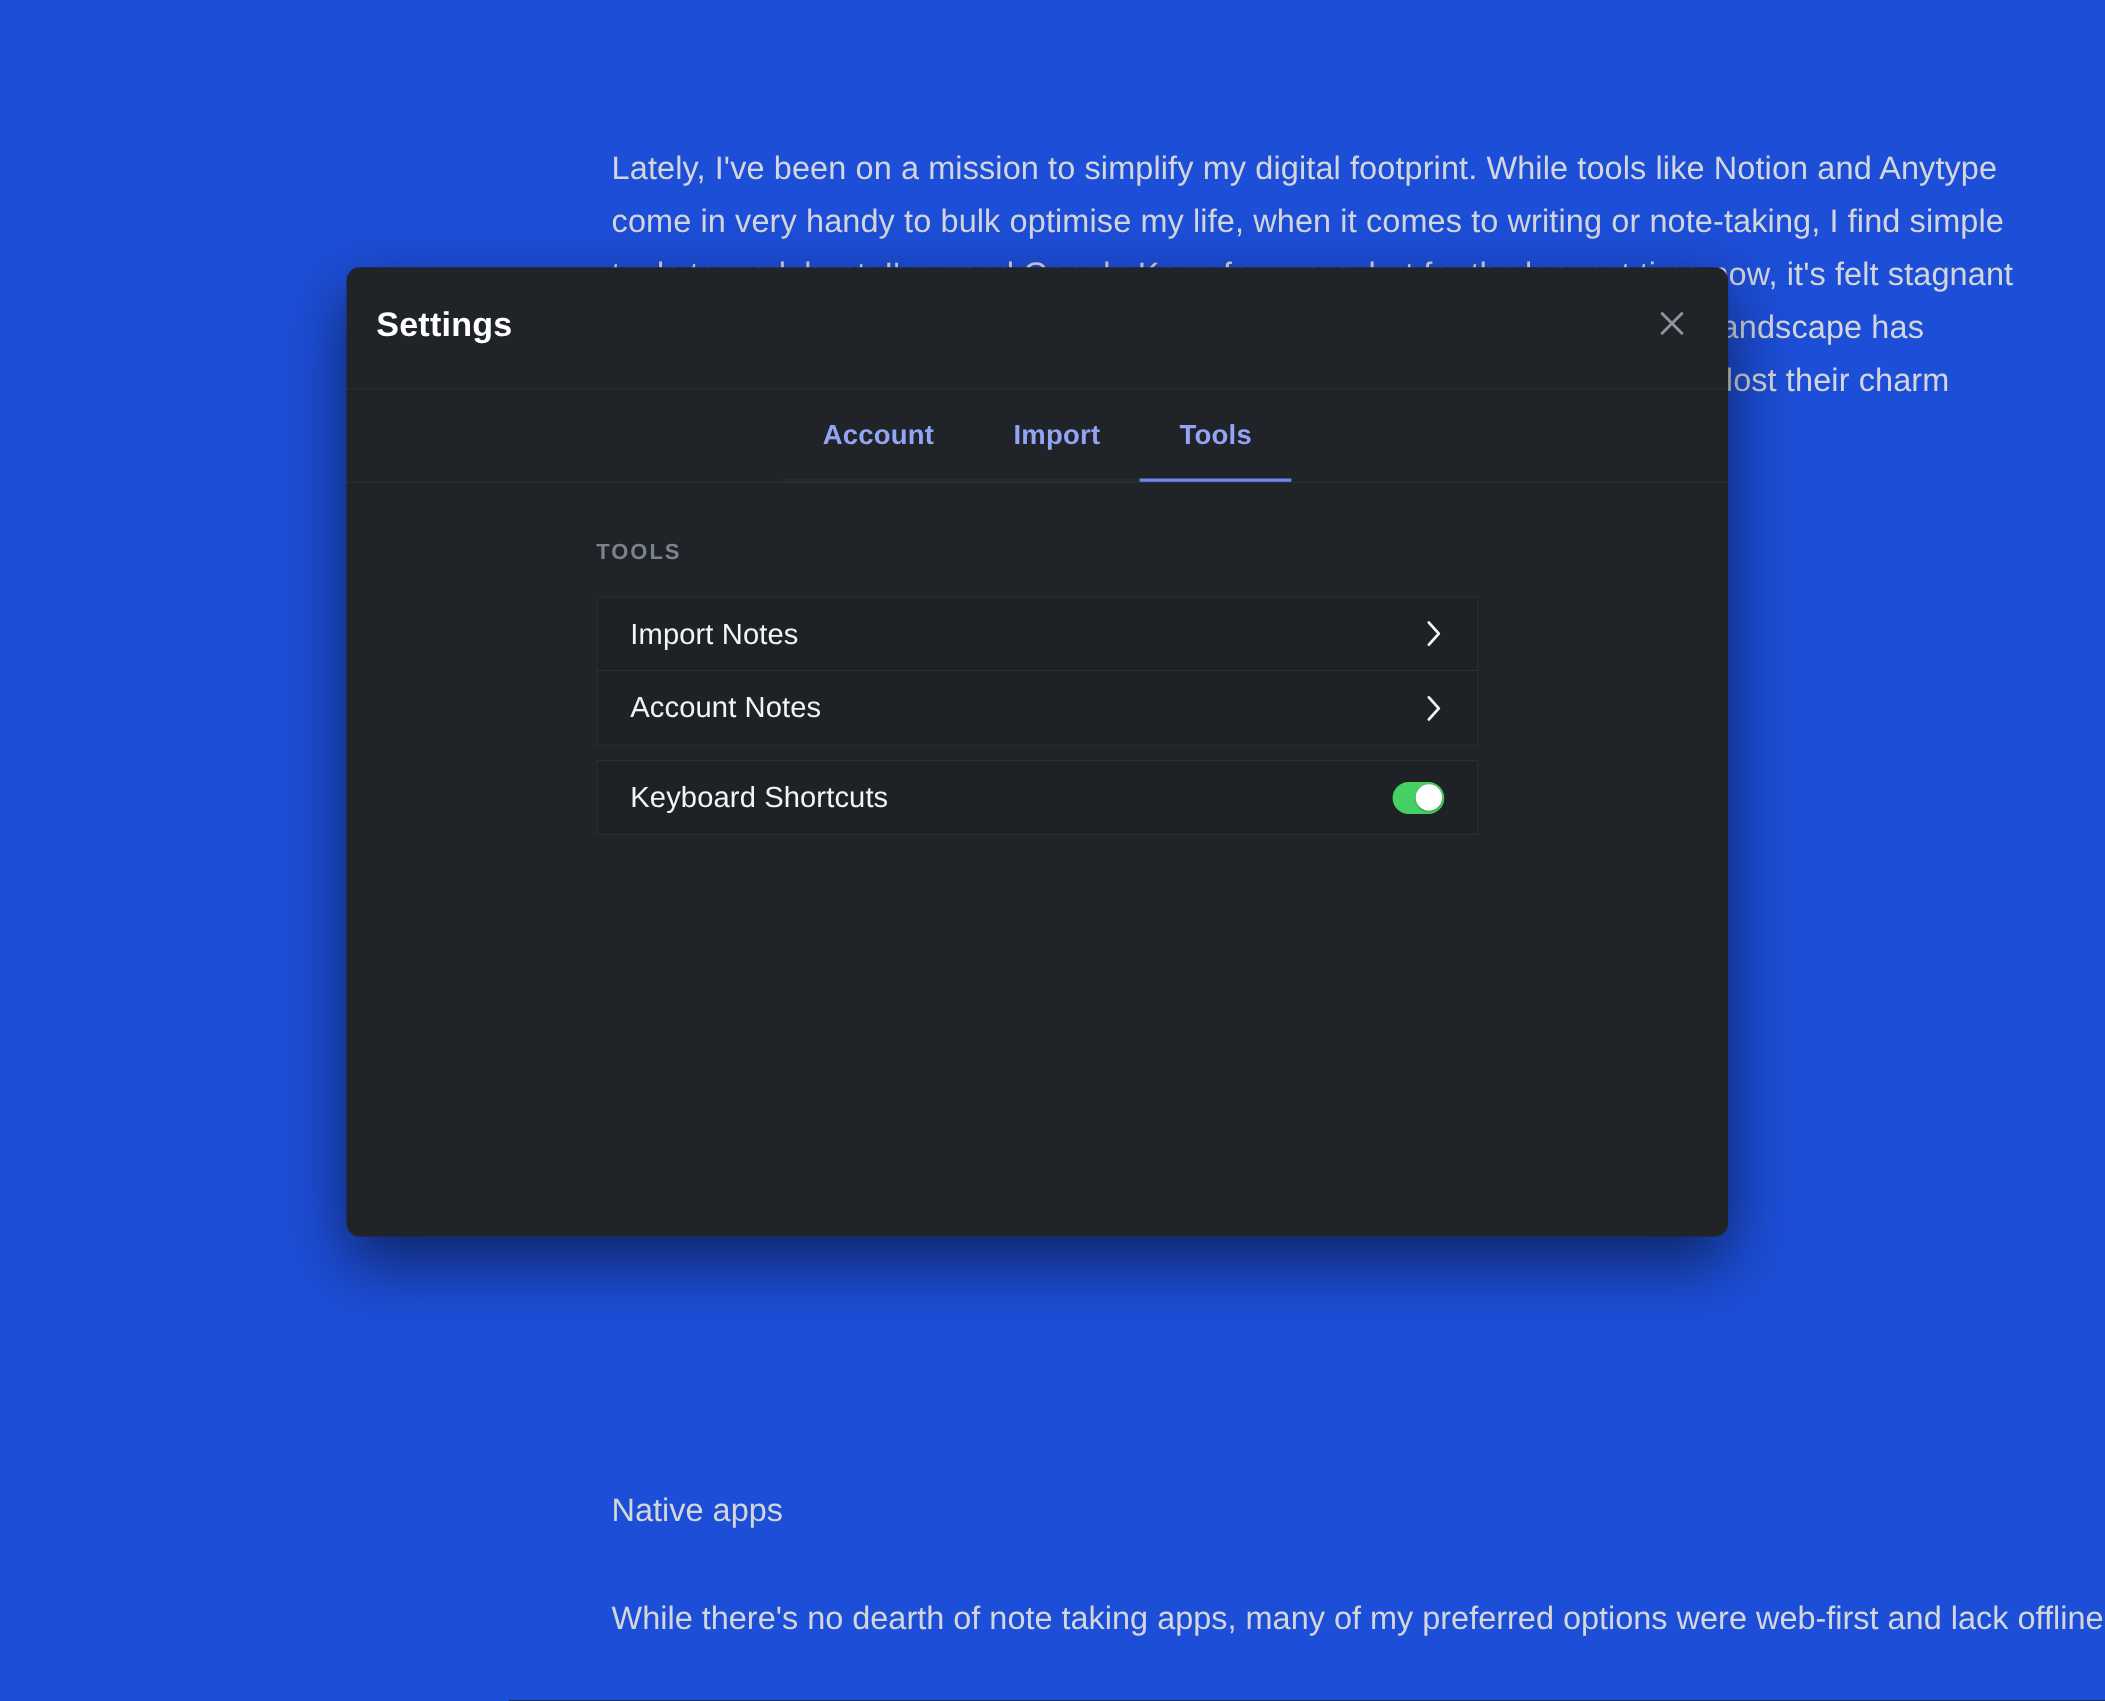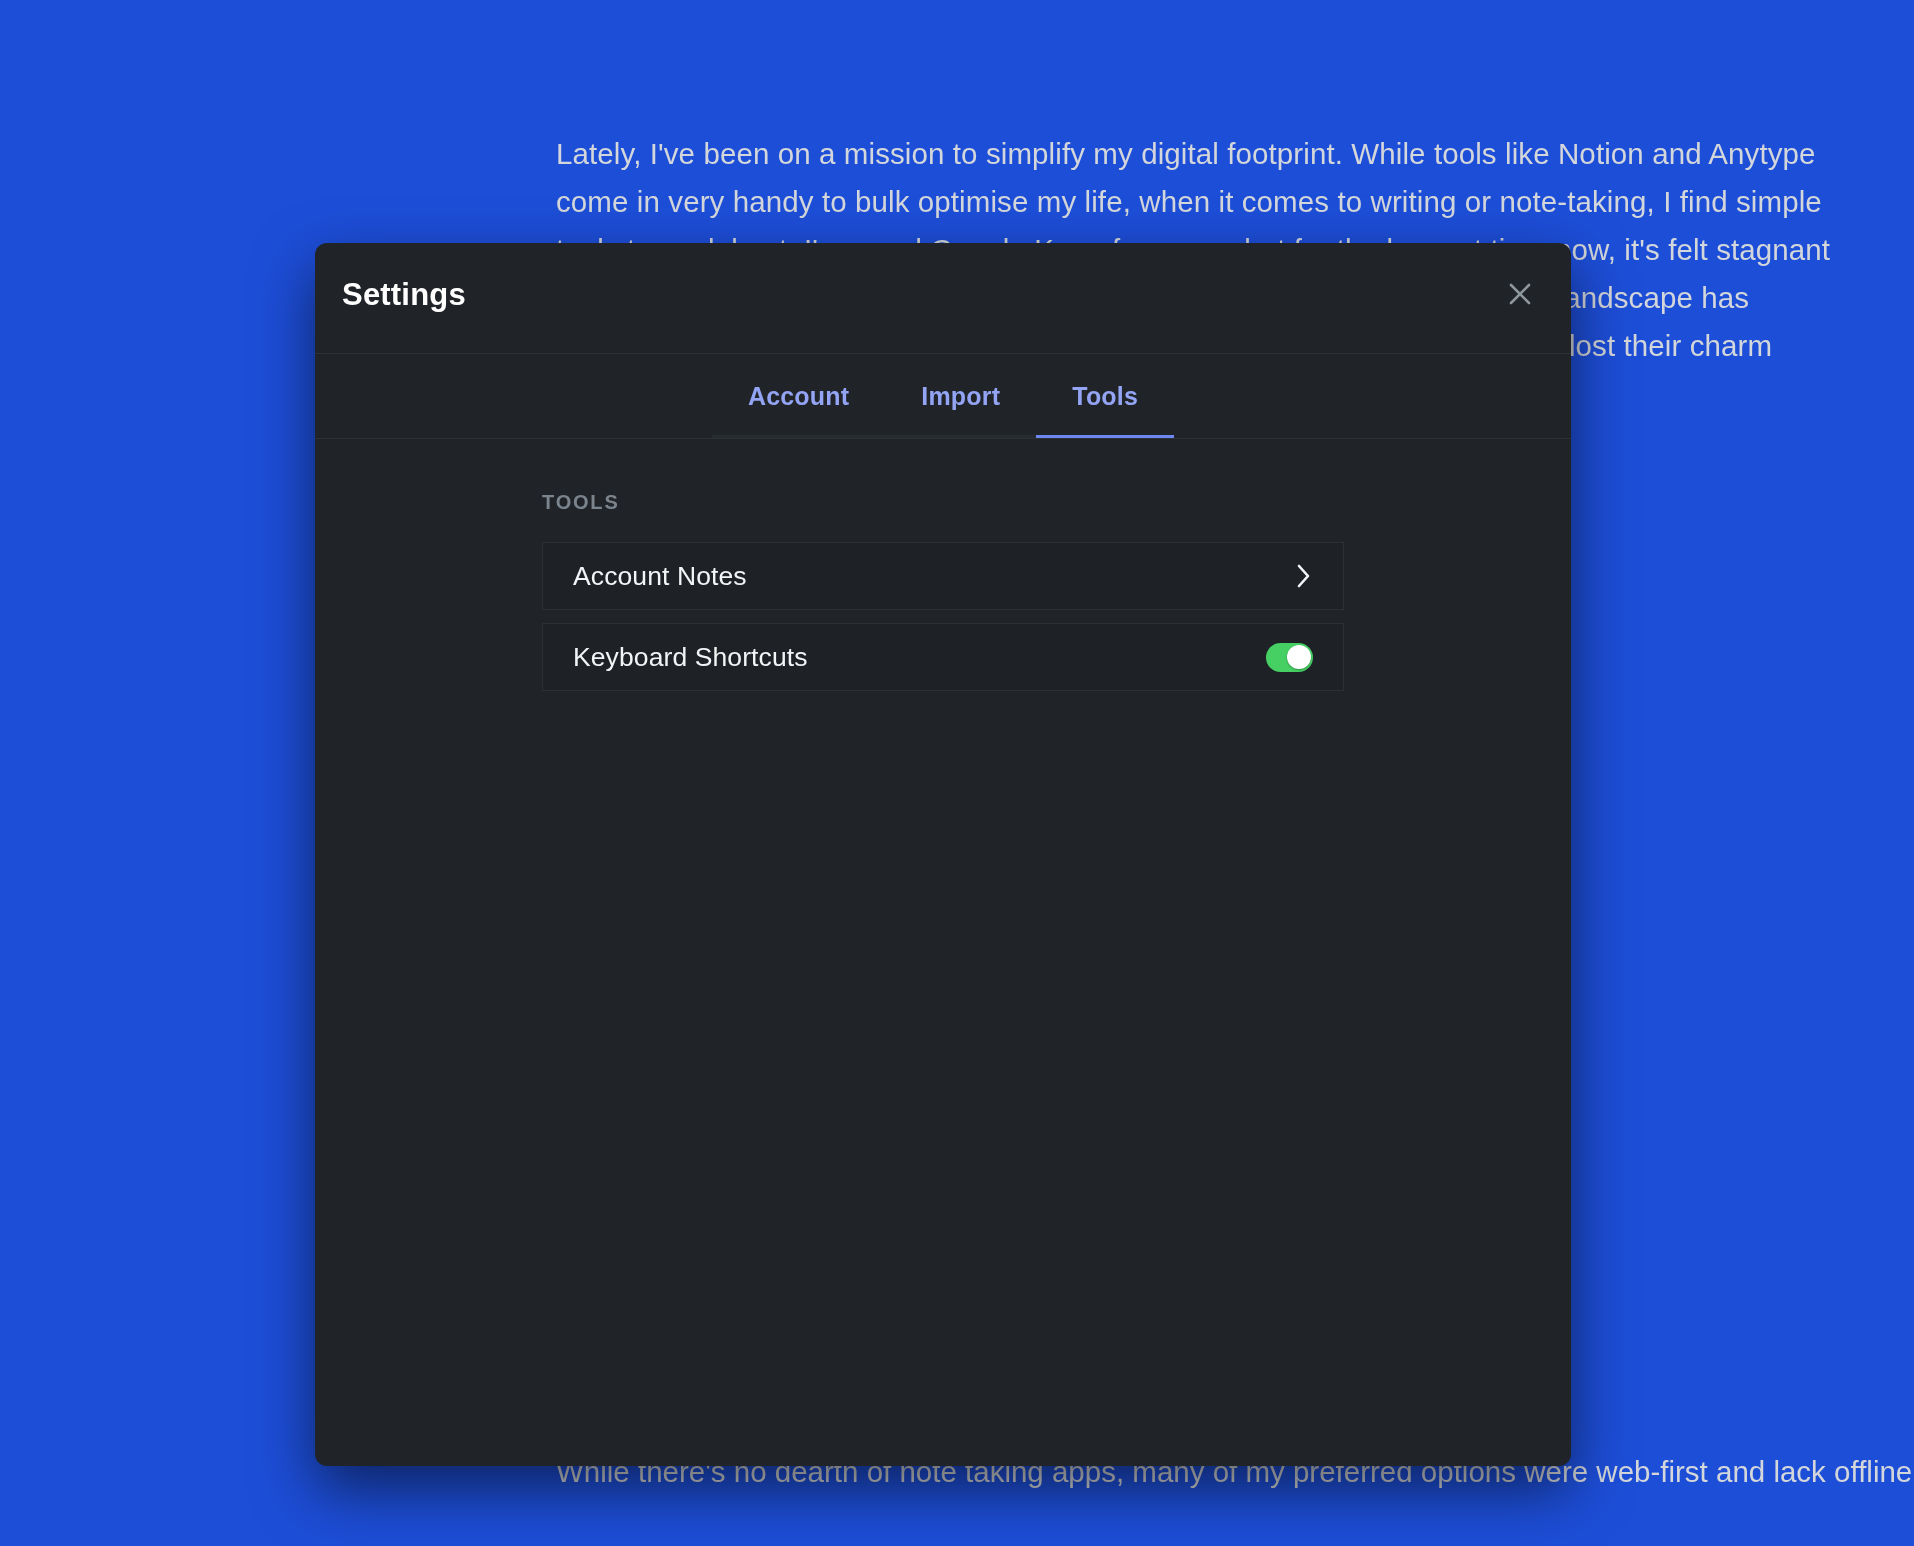--- a/index.html
+++ b/index.html
@@ -51,21 +51,21 @@
     line-height: 48px;
     white-space: nowrap;
   }
 
   
   .modal {
     position: absolute;
     left: 315px;
     top: 243px;
     width: 1256px;
-    height: 1223px;
+    height: 881px;
     background: #202428;
     border-radius: 12px;
     box-shadow: 0 24px 60px rgba(0,0,0,0.55);
     overflow: hidden;
   }
 
   .modal-header {
     position: relative;
     height: 111px;
     border-bottom: 1px solid #2c3136;
@@ -248,20 +248,28 @@
         <span>Tools</span>
         <span class="underline"></span>
       </button>
     </div>
 
     <div class="modal-body">
       <div class="section-label">TOOLS</div>
 
       <div class="rows">
 
+        <div class="row">
+          <span class="row-label">Import Notes</span>
+          <span class="row-right">
+            <svg class="chev" width="18" height="30" viewBox="0 0 18 30">
+              <path d="M4 5 L13 15 L4 25" stroke="#f2f4f6" stroke-width="2.6" fill="none" stroke-linecap="round" stroke-linejoin="round"></path>
+            </svg>
+          </span>
+        </div>
 
         <div class="row attached">
           <span class="row-label">Account Notes</span>
           <span class="row-right">
             <svg class="chev" width="18" height="30" viewBox="0 0 18 30">
               <path d="M4 5 L13 15 L4 25" stroke="#f2f4f6" stroke-width="2.6" fill="none" stroke-linecap="round" stroke-linejoin="round"></path>
             </svg>
           </span>
         </div>
 

